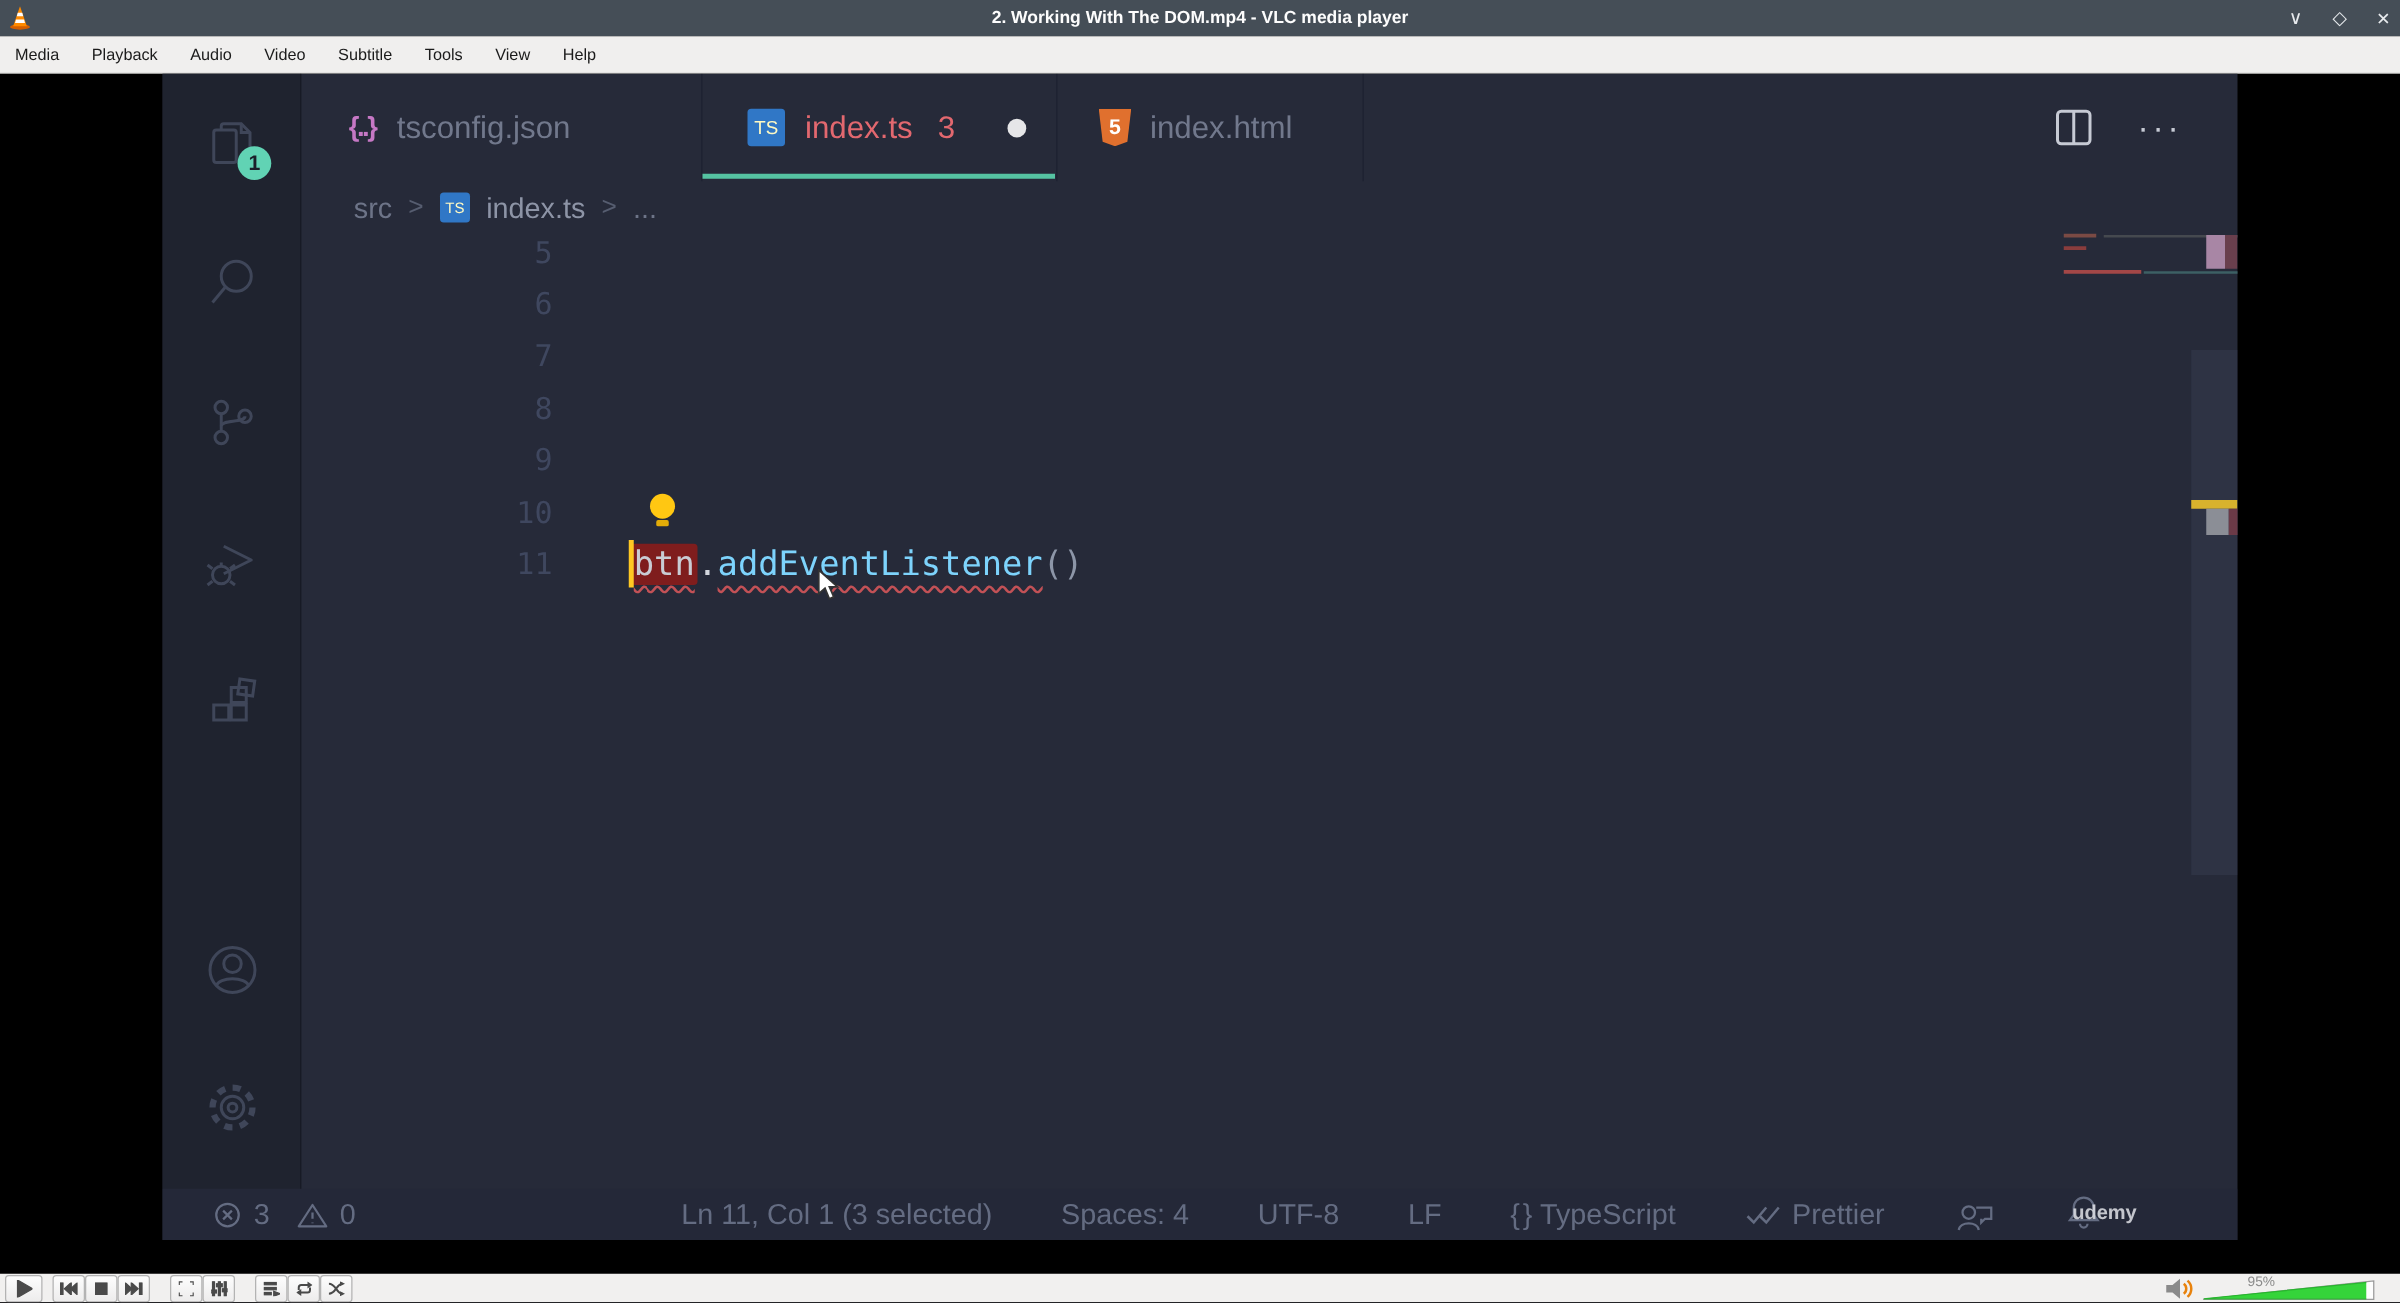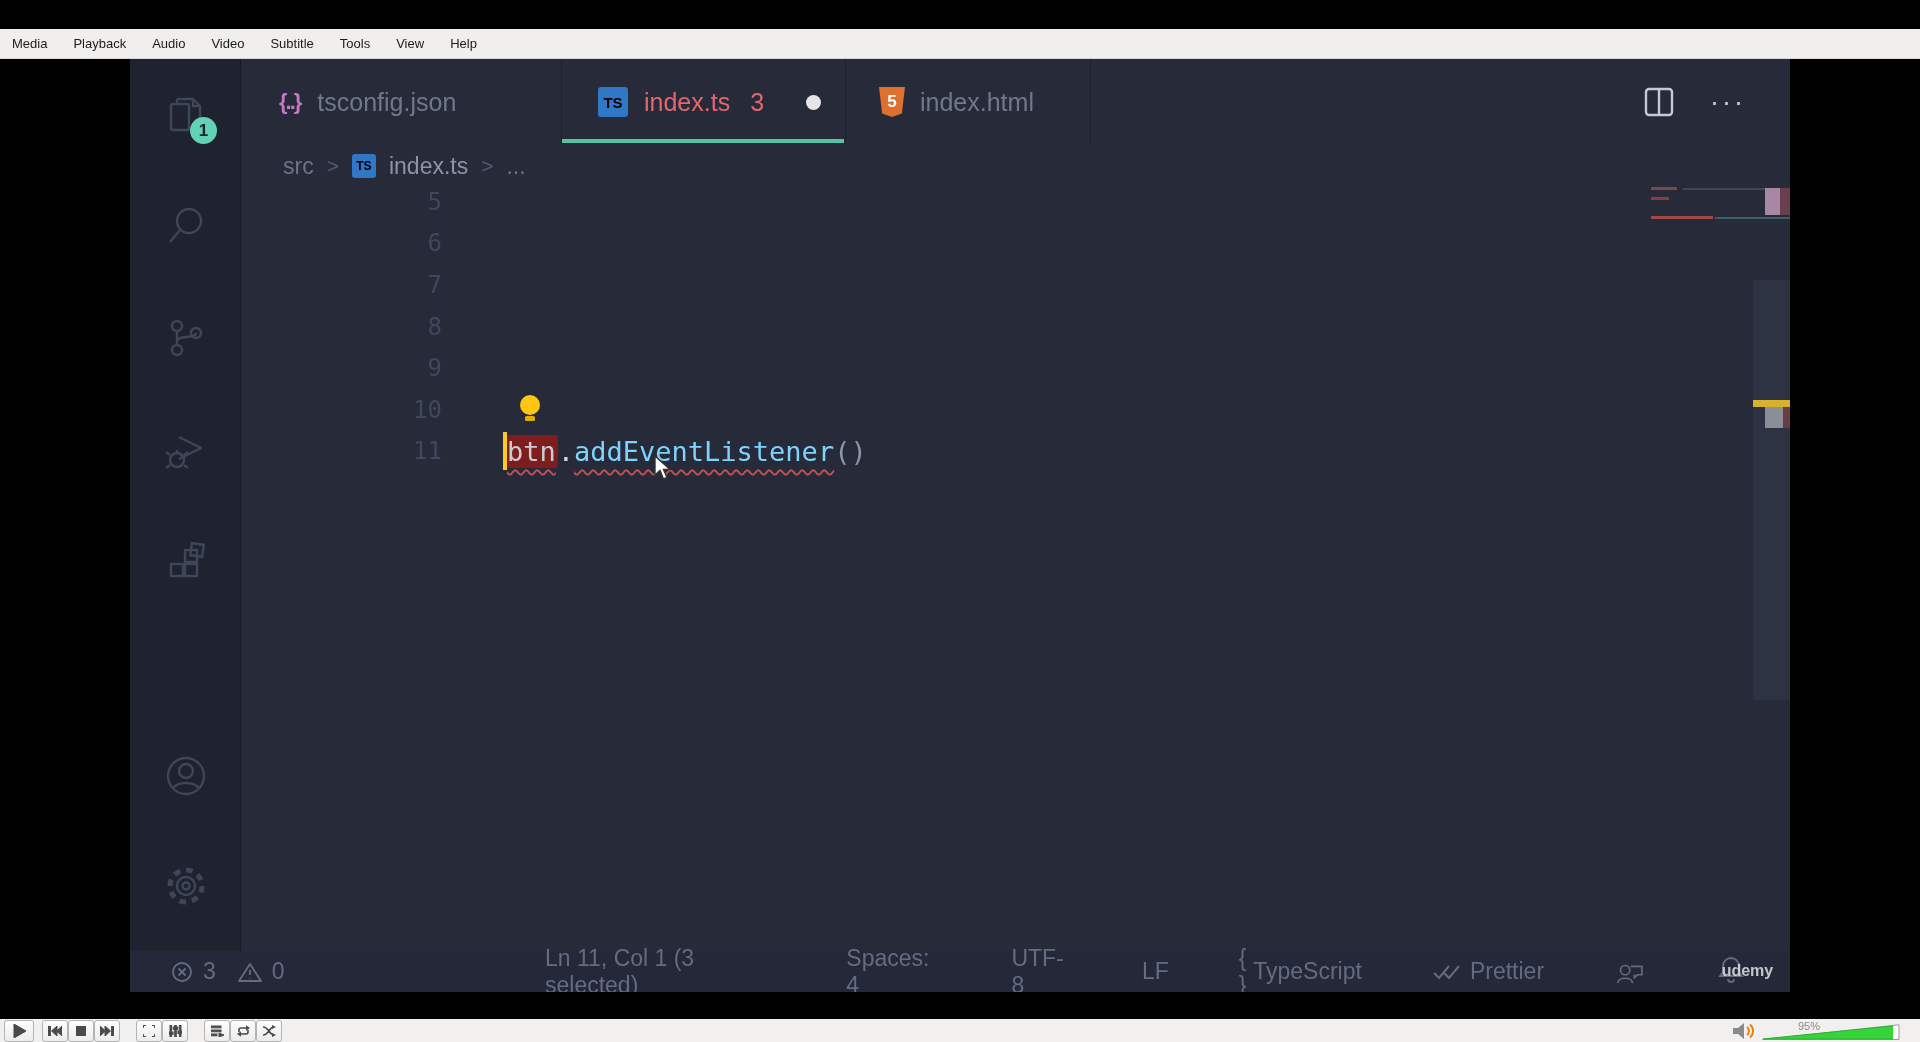--- a/index.html
+++ b/index.html
@@ -19,21 +19,21 @@
   #activitybar{position:absolute;left:0;top:0;width:110px;height:933px;background:#1f232f;border-right:1px solid #171a25;}
   .act-icon{position:absolute;left:33px;width:46px;height:46px;}
   .act-icon svg{stroke:#3f4659;fill:none;stroke-width:2.4;}
   .badge{position:absolute;right:-8px;bottom:-6px;width:27px;height:27px;border-radius:50%;background:#61d3b4;color:#1b1f2a;font-size:17px;font-weight:bold;display:flex;align-items:center;justify-content:center;}
   
   #main{position:absolute;left:111px;top:0;right:0;bottom:0;}
   #tabbar{position:absolute;left:0;top:0;right:0;height:86px;display:flex;}
   .tab{position:relative;height:86px;display:flex;align-items:center;border-right:1px solid #1c2030;box-sizing:border-box;font-size:25px;color:#71788c;}
   .tab .underline{position:absolute;left:0;right:1px;bottom:2px;height:4px;}
   .ficon-json{font-size:22px;color:#c678c5;letter-spacing:-2px;font-weight:bold;}
-  .ficon-ts{width:30px;height:30px;border-radius:3px;background:#3077c6;color:#000000;font-size:15px;font-weight:bold;display:flex;align-items:center;justify-content:center;}
+  .ficon-ts{width:30px;height:30px;border-radius:3px;background:#3077c6;color:#fef9c3;font-size:15px;font-weight:normal;display:flex;align-items:center;justify-content:center;}
   .ficon-ts.small{width:24px;height:24px;font-size:12px;}
   .ficon-html{width:26px;height:30px;background:#e0702e;color:#fff;font-size:17px;font-weight:bold;display:flex;align-items:center;justify-content:center;clip-path:polygon(0 0,100% 0,88% 88%,50% 100%,12% 88%);}
   .mod-dot{width:15px;height:15px;border-radius:50%;background:#e6e6e8;margin-left:26px;}
   #editor-actions{position:absolute;right:44px;top:26px;display:flex;align-items:center;gap:34px;color:#c6cad4;}
   
   #breadcrumb{position:absolute;left:42px;top:86px;height:42px;display:flex;align-items:center;gap:13px;font-size:23px;color:#6d7488;}
   #breadcrumb .sep{color:#565d70;font-size:21px;}
   
   #rows{position:absolute;left:0;top:122px;right:40px;}
   .row{height:41.6px;display:flex;align-items:center;position:relative;}
@@ -46,21 +46,21 @@
   .tok-method{color:#7dd3fc;}
   .tok-paren{color:#8d96a8;}
   #bulb{margin-left:75px;}
   #mouse-cursor{position:absolute;left:412px;top:396px;z-index:5;}
   
   .deco{position:absolute;}
   
   #statusbar{position:absolute;left:0;right:0;top:892px;height:41px;background:#242838;color:#646c82;font-size:23px;display:flex;align-items:center;}
   #statusbar svg{stroke:#646c82;fill:none;stroke-width:1.8;}
   .sb-left{display:flex;align-items:center;gap:9px;margin-left:40px;}
-  .sb-right{position:absolute;left:415px;display:flex;align-items:center;gap:70px;}
+  .sb-right{position:absolute;left:415px;display:flex;align-items:center;gap:55px;}
   .sb-item{display:flex;align-items:center;gap:8px;}
   #udemy-mark{position:relative;width:80px;height:36px;}
   #udemy-mark .bell{position:absolute;left:0;top:0;}
   #udemy-mark .wm{position:absolute;left:6px;top:8px;font-size:16px;font-weight:bold;color:rgba(225,226,232,0.85);letter-spacing:0;}
   
   #seekrow{position:absolute;left:0;top:1000px;width:1920px;height:19px;background:#f1f0ef;display:flex;align-items:center;}
   .timetxt{font-size:13px;color:#2a2a2a;flex:none;}
   #seektrack{flex:1;height:8px;margin:0 14px;background:#cbcbcb;border-radius:4px;position:relative;overflow:hidden;}
   #seekfill{position:absolute;left:0;top:0;bottom:0;background:#2d7ee3;border-radius:4px;}
   #ctrlrow{position:absolute;left:0;top:1019px;width:1920px;height:23px;background:#f1f0ef;}
@@ -70,20 +70,34 @@
   #vol-label{position:absolute;left:66px;top:1px;font-size:11px;color:#8a8a8a;}
   #vol-tri{position:absolute;left:30px;bottom:2px;width:138px;height:16px;}
   #vol-tri .outline{position:absolute;left:0;bottom:0;}
   #vol-fill-clip{position:absolute;left:0;bottom:0;height:16px;overflow:hidden;}
 </style>
 </head>
 <body>
 
 <div id="app">
 
+  <div id="titlebar">
+    <svg id="vlc-cone" width="18" height="20" viewBox="0 0 18 20">
+      <ellipse cx="9" cy="17.5" rx="8" ry="2.2" fill="#d55f00"></ellipse>
+      <polygon points="9,1 14.5,17 3.5,17" fill="#ff8a00"></polygon>
+      <polygon points="7.2,6.2 10.8,6.2 11.6,9 6.4,9" fill="#fff"></polygon>
+      <polygon points="5.8,11.5 12.2,11.5 13,14.4 5,14.4" fill="#fff"></polygon>
+    </svg>
+    <div class="title">2. Working With The DOM.mp4 - VLC media player</div>
+    <div class="win-controls">
+      <span>∨</span>
+      <span>◇</span>
+      <span style="font-size:18px">×</span>
+    </div>
+  </div>
 
   <div id="menubar">
     <span class="mitem">Media</span>
     <span class="mitem">Playback</span>
     <span class="mitem">Audio</span>
     <span class="mitem">Video</span>
     <span class="mitem">Subtitle</span>
     <span class="mitem">Tools</span>
     <span class="mitem">View</span>
     <span class="mitem">Help</span>

